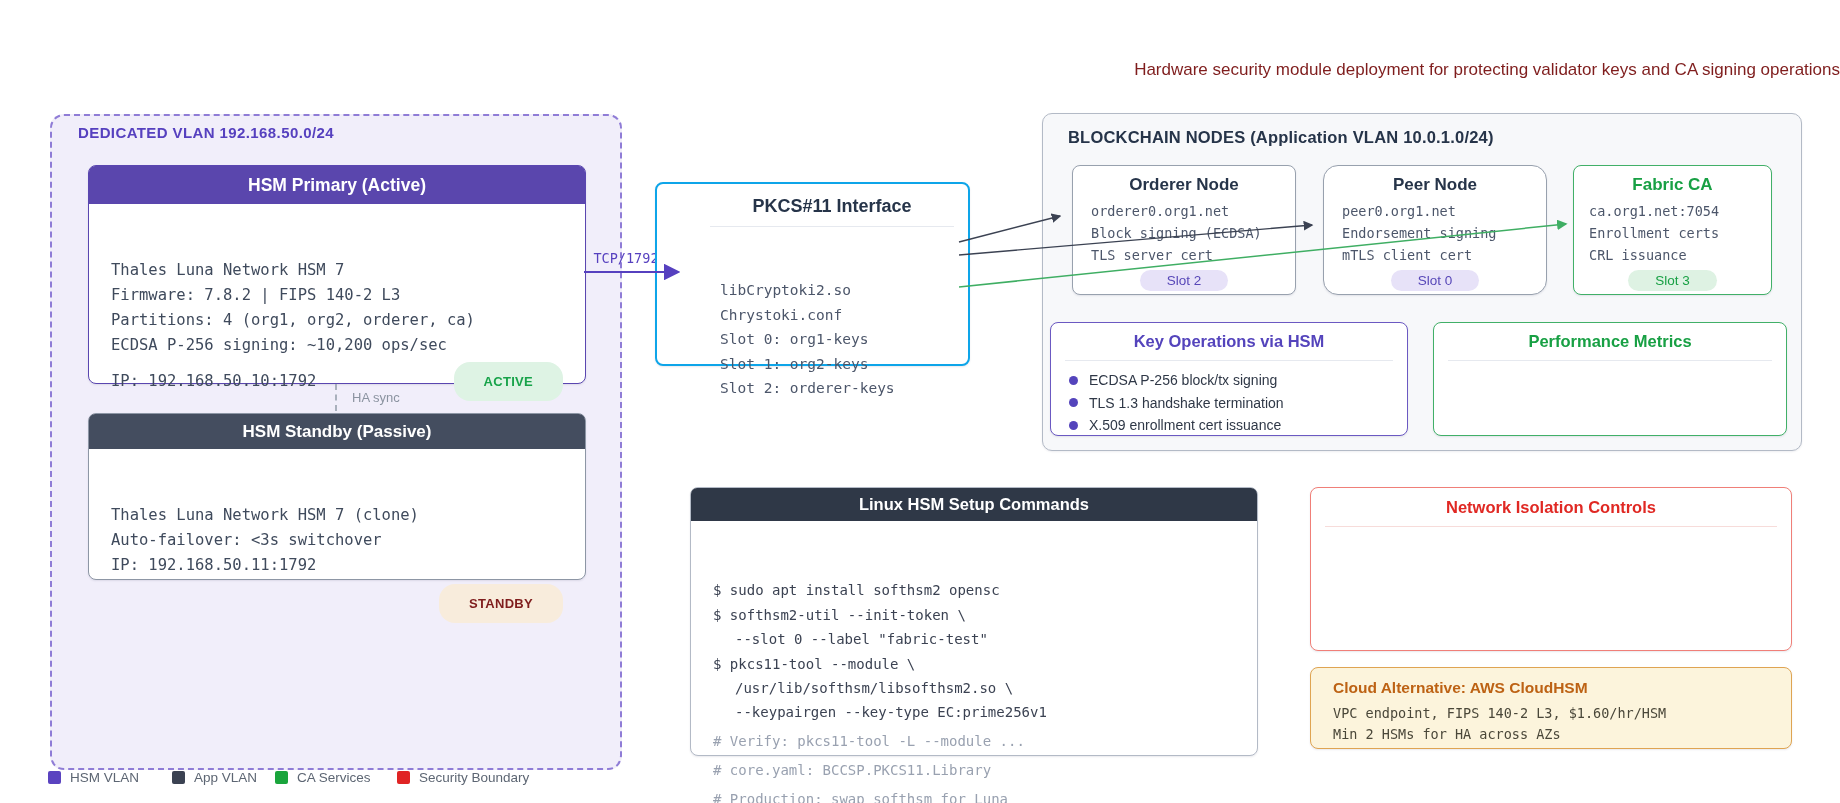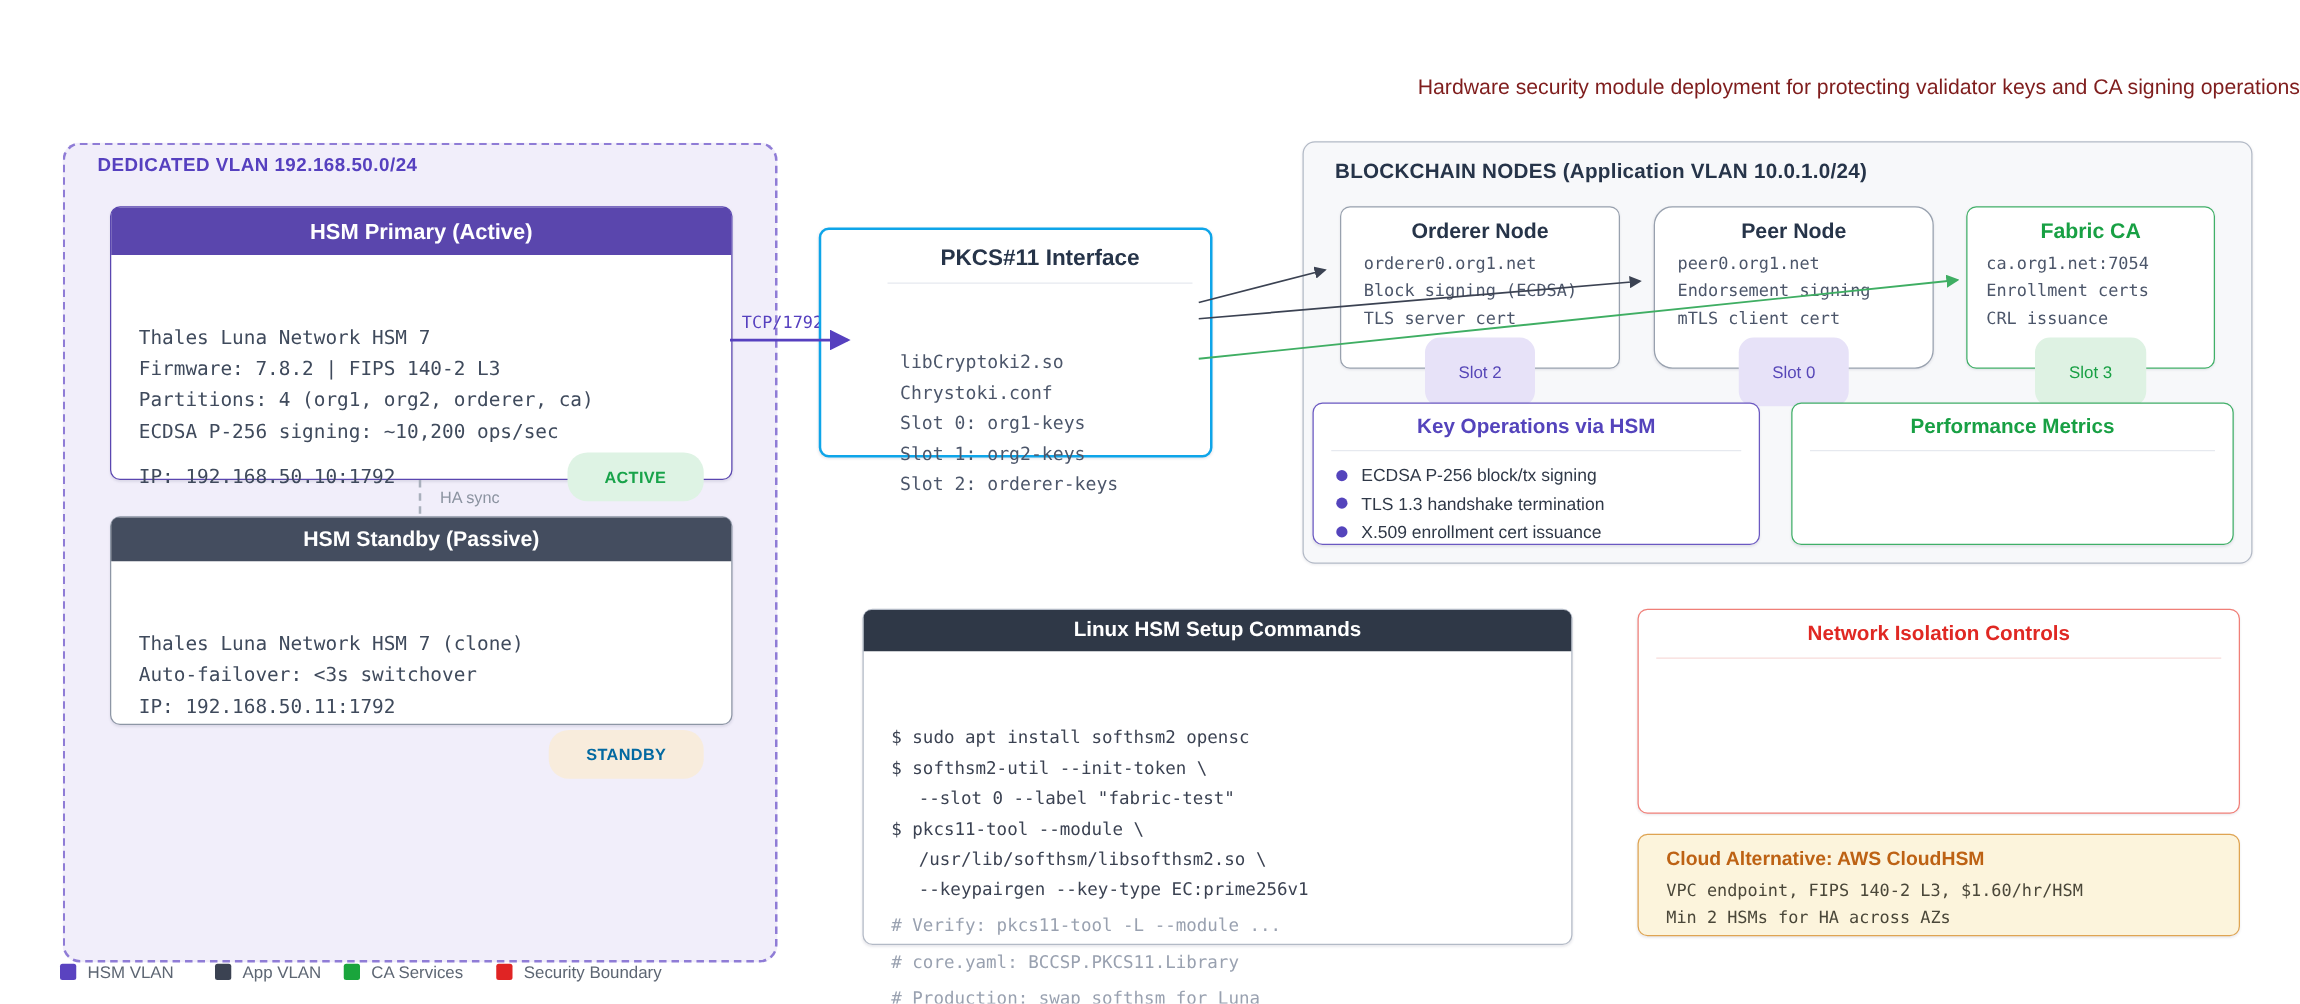--- a/index.html
+++ b/index.html
@@ -19,21 +19,21 @@
   .card{position:absolute;background:#fff;border-radius:8px;box-shadow:0 1px 2px rgba(40,40,80,0.10);}
   .card-header{display:flex;align-items:center;justify-content:center;color:#fff;font-weight:bold;font-size:17.5px;border-radius:6px 6px 0 0;}
 
   .primary-card{left:88px;top:165px;width:496px;height:217px;border:1.6px solid #5a46b0;}
   .primary-card .card-header{height:38px;background:#5a46ad;}
   .hsm-body{padding:12px 22px 0 22px;font-size:15.5px;color:#3f4a5c;line-height:25px;}
   .ip-row{display:flex;justify-content:space-between;align-items:center;margin-top:4px;}
   .pill{display:inline-block;border-radius:16px;font-family:"Liberation Sans",sans-serif;
         font-size:13px;font-weight:bold;padding:7px 30px;letter-spacing:0.3px;}
   .pill-active{background:#def3e4;color:#18a34a;}
-  .pill-standby{background:#f8ecdc;color:#0369a1;}
+  .pill-standby{background:#f8ecdc;color:#7f1d1d;}
   .pill-row-right{display:flex;justify-content:flex-end;margin-top:6px;padding-right:0px;}
 
   .ha-line{left:335px;top:384px;height:27px;width:0;border-left:2px dashed #a9b0bc;}
   .ha-label{left:352px;top:390px;font-size:13px;color:#8b93a0;}
 
   .standby-card{left:88px;top:413px;width:496px;height:165px;border:1.4px solid #8d96a5;}
   .standby-card .card-header{height:35px;background:#444d5f;font-size:17px;}
 
   
   .legend-item{top:770px;display:flex;align-items:center;gap:9px;}
@@ -51,21 +51,21 @@
   .pkcs-lines{padding:9px 0 0 24px;font-size:14.5px;line-height:24.5px;color:#4c566a;}
 
   
   .bc-container{left:1042px;top:113px;width:758px;height:336px;background:#f7f8fa;
                 border:1.5px solid #b3bac6;border-radius:10px;box-shadow:0 1px 2px rgba(40,40,80,0.08);}
   .bc-header{left:1068px;top:128px;font-size:16.5px;font-weight:bold;color:#263449;letter-spacing:0.2px;}
 
   .node-card{top:165px;height:128px;border:1.3px solid #98a1ae;}
   .node-title{margin-top:9px;text-align:center;font-size:17px;font-weight:bold;color:#263449;}
   .node-lines{margin:5px 0 0 18px;font-size:13.5px;line-height:22px;color:#4c566a;}
-  .slot-pill{display:block;width:fit-content;margin:4px auto 0 auto;padding:20px 27px;border-radius:12px;
+  .slot-pill{display:block;width:fit-content;margin:4px auto 0 auto;padding:3px 27px;border-radius:12px;
              background:#e7e2f8;color:#5747b8;font-size:13.5px;}
   .orderer-card{left:1072px;width:222px;}
   .peer-card{left:1323px;width:222px;border-radius:15px;}
   .ca-card{left:1573px;width:197px;border-color:#41b068;}
   .ca-card .node-title{color:#18a044;}
   .ca-card .node-lines{margin-left:15px;}
   .ca-card .slot-pill{background:#def2e3;color:#18a044;}
 
   .keyops-card{left:1050px;top:322px;width:356px;height:112px;border:1.5px solid #6b59c2;}
   .panel-title{margin-top:9px;text-align:center;font-size:16.5px;font-weight:bold;}

